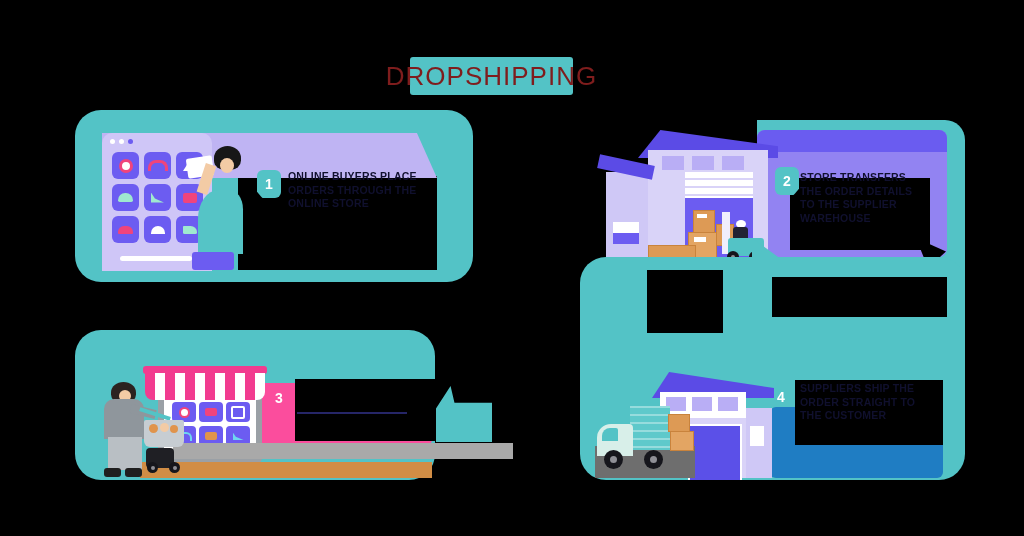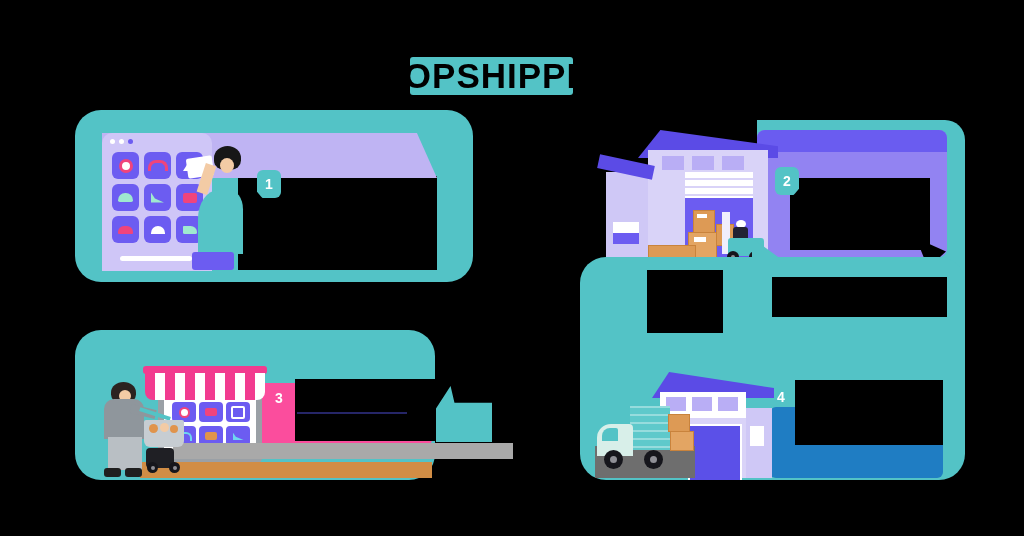--- a/index.html
+++ b/index.html
@@ -8,21 +8,21 @@
   .abs{position:absolute;}
   
   .teal{background:#53c3c6;}
   .black-cut{background:#000;}
   
   .badge{background:#53c3c6;border-radius:6px;color:#fff;font-weight:bold;font-size:14px;
          display:flex;align-items:center;justify-content:center;}
   
   .heading{color:#10102e;font-weight:bold;font-size:10.5px;line-height:1.3;
            text-transform:uppercase;letter-spacing:.2px;}
-  .title-text{color:#000000;font-weight:bold;font-size:35px;letter-spacing:1px;
+  .title-text{color:#7f1d1d;font-weight:normal;font-size:26px;letter-spacing:1px;
               display:flex;align-items:center;justify-content:center;width:100%;height:100%;}
   
   .tile{position:absolute;width:27px;height:27px;background:#6c5cf1;border-radius:6px;
         display:flex;align-items:center;justify-content:center;}
   .tile-s{position:absolute;width:24px;height:20px;background:#6c5cf1;border-radius:4px;
         display:flex;align-items:center;justify-content:center;}
   .glyph{width:13px;height:13px;border-radius:50%;}
   .glyph-s{width:10px;height:9px;border-radius:50%;}
   .tri{width:0;height:0;border-left:7px solid transparent;border-right:7px solid transparent;}
   .dot{border-radius:50%;}
@@ -85,20 +85,21 @@
     <div class="abs dot" style="left:220px;top:158px;width:14px;height:15px;background:#f3cba5;"></div>
     <div class="abs" style="left:187px;top:157px;width:26px;height:20px;background:#fff;border-radius:2px;transform:rotate(-8deg);"></div>
     <div class="abs" style="left:201px;top:164px;width:11px;height:30px;background:#f3cba5;transform:rotate(18deg);"></div>
     <div class="abs" style="left:198px;top:190px;width:45px;height:64px;background:#55c4c6;border-radius:45% 30% 0 0;"></div>
     <div class="abs" style="left:192px;top:252px;width:42px;height:18px;background:#6c5cf1;border-radius:3px;"></div>
   </div>
 
   <div class="abs badge" style="left:257px;top:170px;width:24px;height:28px;clip-path:polygon(0 0,100% 0,100% 100%,22% 100%,0 78%);">
     <span>1</span>
   </div>
+  <div class="abs heading" style="left:288px;top:170px;width:145px;">Online buyers place orders through the online store</div>
 
   <div class="abs teal" style="left:757px;top:120px;width:208px;height:222px;border-radius:0 20px 0 0;"></div>
   <div class="abs" style="left:757px;top:130px;width:190px;height:127px;background:#9283f2;border-radius:8px;"></div>
   <div class="abs" style="left:757px;top:130px;width:190px;height:22px;background:#6a5cf0;border-radius:8px 8px 0 0;"></div>
   <div class="abs black-cut" style="left:790px;top:178px;width:140px;height:72px;"></div>
 
   <div>
     <div class="abs" style="left:638px;top:130px;width:140px;height:28px;background:#5b4be6;
          clip-path:polygon(0 100%,16% 0,100% 58%,100% 100%);"></div>
     <div class="abs" style="left:648px;top:150px;width:120px;height:117px;background:#d9d3f8;"></div>
@@ -128,20 +129,21 @@
       </div>
     <div class="wheel abs" style="left:749px;top:251px;width:12px;height:12px;">
         <div class="hub" style="width:4px;height:4px;"></div>
       </div>
     <div class="abs" style="left:752px;top:238px;width:40px;height:29px;background:#53c3c6;clip-path:polygon(0 0,100% 100%,0 100%);"></div>
   </div>
 
   <div class="abs badge" style="left:775px;top:167px;width:24px;height:28px;clip-path:polygon(0 0,100% 0,100% 78%,78% 100%,0 100%);">
     <span>2</span>
   </div>
+  <div class="abs heading" style="left:800px;top:171px;width:130px;">Store transfers the order details to the supplier warehouse</div>
 
   <div class="abs" style="left:916px;top:238px;width:30px;height:30px;background:#000;
        clip-path:polygon(0 0,100% 45%,40% 100%);"></div>
 
   <div class="abs teal" style="left:580px;top:257px;width:385px;height:223px;border-radius:26px;"></div>
 
   <div class="abs black-cut" style="left:647px;top:270px;width:76px;height:63px;"></div>
   <div class="abs black-cut" style="left:772px;top:277px;width:175px;height:40px;"></div>
 
   <div class="abs" style="left:770px;top:407px;width:173px;height:71px;background:#1f7dc3;border-radius:6px;"></div>
@@ -172,20 +174,21 @@
         <div class="hub" style="width:7px;height:7px;"></div>
       </div>
     <div class="wheel abs" style="left:644px;top:450px;width:19px;height:19px;">
         <div class="hub" style="width:7px;height:7px;"></div>
       </div>
   </div>
 
   <div class="abs badge" style="left:770px;top:384px;width:22px;height:26px;background:transparent;">
     <span>4</span>
   </div>
+  <div class="abs heading" style="left:800px;top:382px;width:138px;">Suppliers ship the order straight to the customer</div>
 
   <div class="abs teal" style="left:75px;top:330px;width:360px;height:150px;border-radius:26px;"></div>
   <div class="abs" style="left:252px;top:383px;width:180px;height:64px;background:#fb4d9d;border-radius:8px;"></div>
   <div class="abs black-cut" style="left:295px;top:379px;width:140px;height:62px;"></div>
   <div class="abs" style="left:297px;top:412px;width:110px;height:2px;background:#262668;"></div>
 
   <div>
     <div class="abs" style="left:158px;top:392px;width:104px;height:72px;background:#9aa0a6;border-radius:6px;"></div>
     <div class="abs" style="left:164px;top:398px;width:92px;height:54px;background:#fff;"></div>
     <div class="tile-s" style="left:172px;top:402px;">

